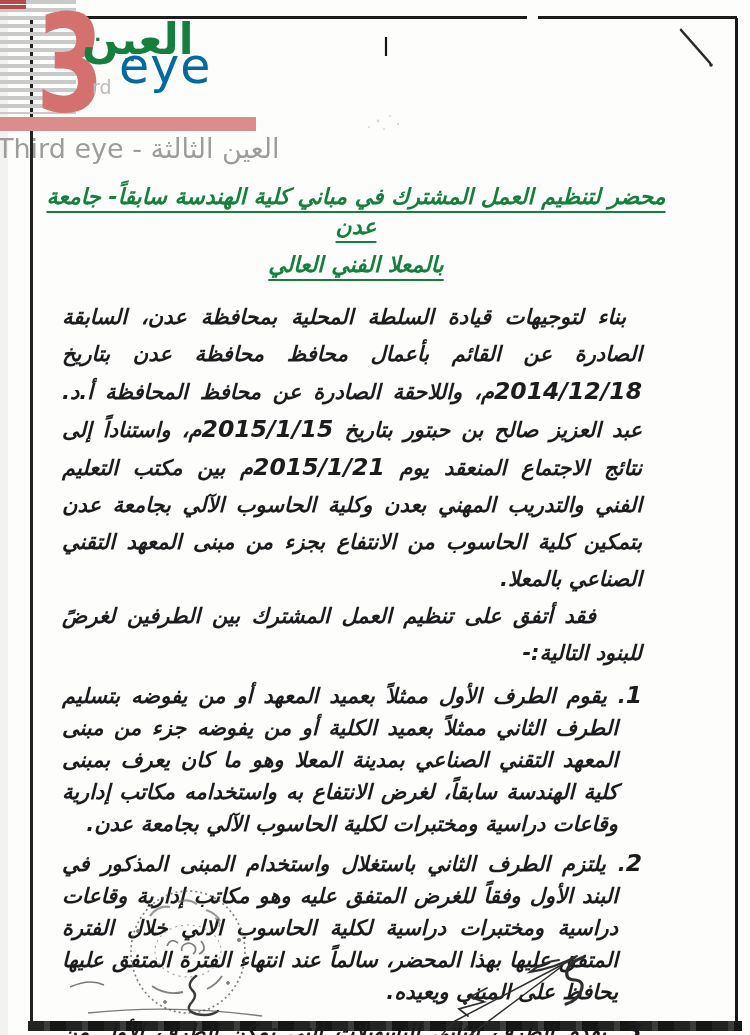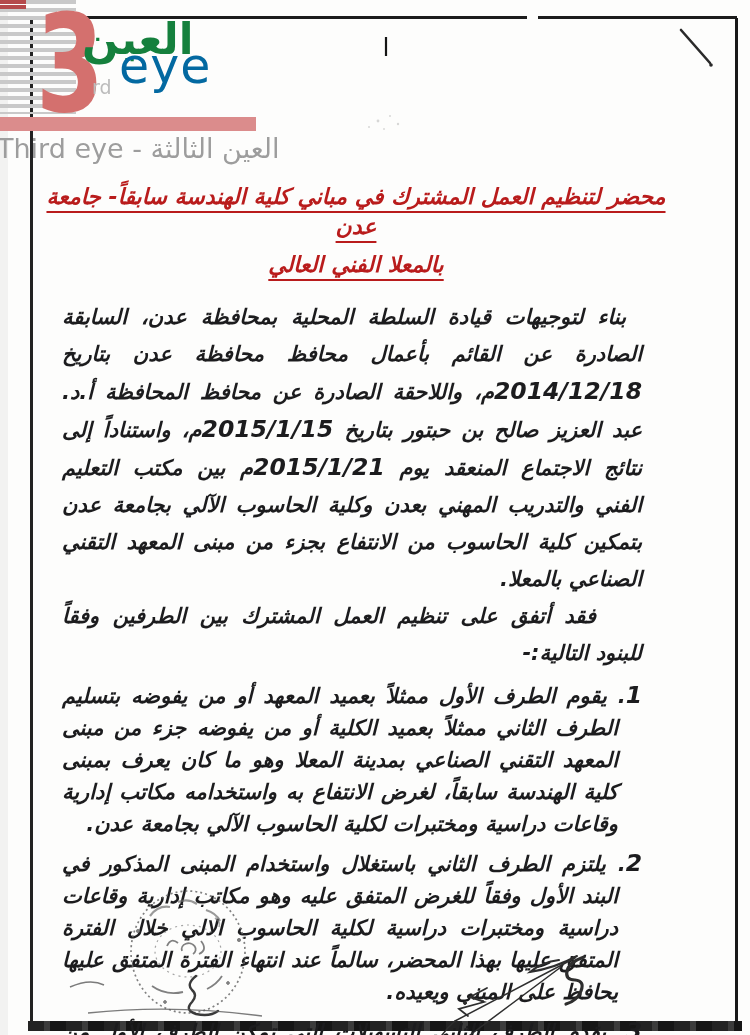--- a/index.html
+++ b/index.html
@@ -36,21 +36,21 @@
     transform:scaleX(.72);transform-origin:left top;
   }
   .wm-arabic{position:absolute;left:82px;top:16px;font-size:43px;font-weight:bold;color:#15803d;line-height:1.1;}
   .wm-rd{position:absolute;left:92px;top:76px;font-size:19px;color:#bcbcbc;}
   .wm-eye{position:absolute;left:119px;top:38px;font-size:49px;color:#0369a1;letter-spacing:1px;}
   .wm-bar{position:absolute;left:0;top:117px;width:256px;height:14px;background:#db8c8c;}
   .wm-tagline{position:absolute;left:-3px;top:133px;font-size:27px;color:#9d9d9d;direction:ltr;white-space:nowrap;}
   
   .title-wrap{
     position:absolute;left:45px;top:182px;width:622px;
-    direction:rtl;text-align:center;color:#b91c1c;
+    direction:rtl;text-align:center;color:#15803d;
   }
   .title-line{
     font-size:22px;font-weight:bold;font-style:italic;
     text-decoration:underline;text-underline-offset:7px;text-decoration-thickness:1.5px;
     line-height:1.35;
   }
   .title-line2{margin-top:9px;}
   .body-text{
     position:absolute;left:62px;top:299px;width:580px;
     direction:rtl;text-align:justify;color:#1c1c1e;
@@ -90,21 +90,21 @@
     <div class="wm-tagline">Third eye - العين الثالثة</div>
   </div>
 
   <div class="title-wrap">
     <div class="title-line">محضر لتنظيم العمل المشترك في مباني كلية الهندسة سابقاً- جامعة عدن</div>
     <div class="title-line title-line2">بالمعلا الفني العالي</div>
   </div>
 
   <div class="body-text">
     <p class="intro">بناء لتوجيهات قيادة السلطة المحلية بمحافظة عدن، السابقة الصادرة عن القائم بأعمال محافظ محافظة عدن بتاريخ <span class="num">2014/12/18</span>م، واللاحقة الصادرة عن محافظ المحافظة أ.د. عبد العزيز صالح بن حبتور بتاريخ <span class="num">2015/1/15</span>م، واستناداً إلى نتائج الاجتماع المنعقد يوم <span class="num">2015/1/21</span>م بين مكتب التعليم الفني والتدريب المهني بعدن وكلية الحاسوب الآلي بجامعة عدن بتمكين كلية الحاسوب من الانتفاع بجزء من مبنى المعهد التقني الصناعي بالمعلا.</p>
-    <p class="agreement">فقد أتفق على تنظيم العمل المشترك بين الطرفين وفقاً للبنود التالية:-</p>
+    <p class="agreement">فقد أتفق على تنظيم العمل المشترك بين الطرفين لغرضً للبنود التالية:-</p>
     <div class="items">
       <div class="list-item"><span class="num">1</span>. يقوم الطرف الأول ممثلاً بعميد المعهد أو من يفوضه بتسليم الطرف الثاني ممثلاً بعميد الكلية أو من يفوضه جزء من مبنى المعهد التقني الصناعي بمدينة المعلا وهو ما كان يعرف بمبنى كلية الهندسة سابقاً، لغرض الانتفاع به واستخدامه مكاتب إدارية وقاعات دراسية ومختبرات لكلية الحاسوب الآلي بجامعة عدن.</div>
       <div class="list-item"><span class="num">2</span>. يلتزم الطرف الثاني باستغلال واستخدام المبنى المذكور في البند الأول وفقاً للغرض المتفق عليه وهو مكاتب إدارية وقاعات دراسية ومختبرات دراسية لكلية الحاسوب الالي خلال الفترة المتفق عليها بهذا المحضر، سالماً عند انتهاء الفترة المتفق عليها يحافظ على المبنى ويعيده.</div>
       <div class="list-item"><span class="num">3</span>. يقدم الطرف الثاني التسهيلات التي تمكن الطرف الأول من استخدام مختبرات الحاسوب الخاصة به لغرض الدراسة والتطبيق العملي لطلاب الطرف الأول، وفقاً للمواعيد التي يتفق عليها وبما لايتعارض مع الجدول الدراسي للطرف الأول، ويتحمل الطرف الأول المسئولية الكاملة عن أية اضرار أو اتلاف أو ضياع أياً من أجهزة الحاسوب يتسبب بها طلاب الطرف الأول.</div>
     </div>
   </div>
 
   <svg class="ink-layer" viewBox="0 0 750 1035" xmlns="http://www.w3.org/2000/svg">
 
     <line x1="386" y1="37" x2="386" y2="56" stroke="#151515" stroke-width="2.2"></line>

